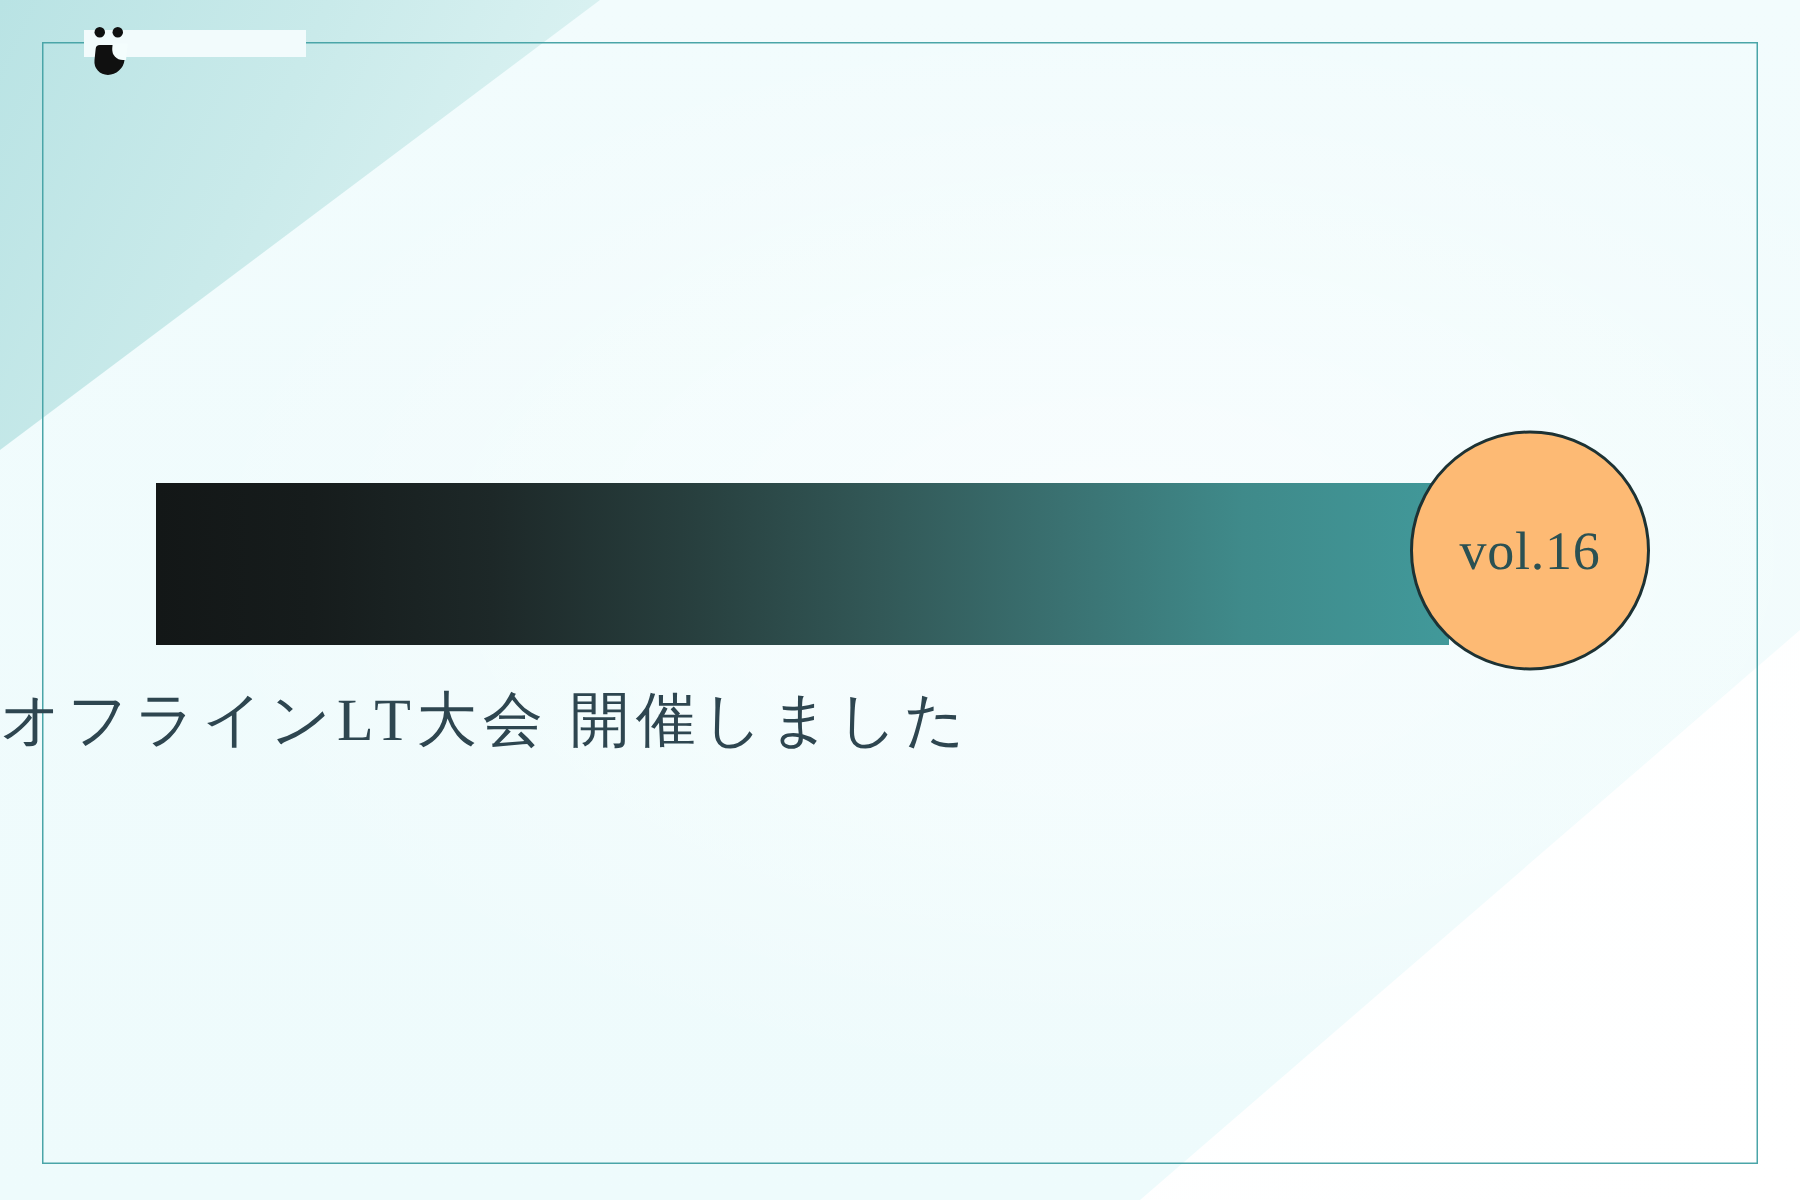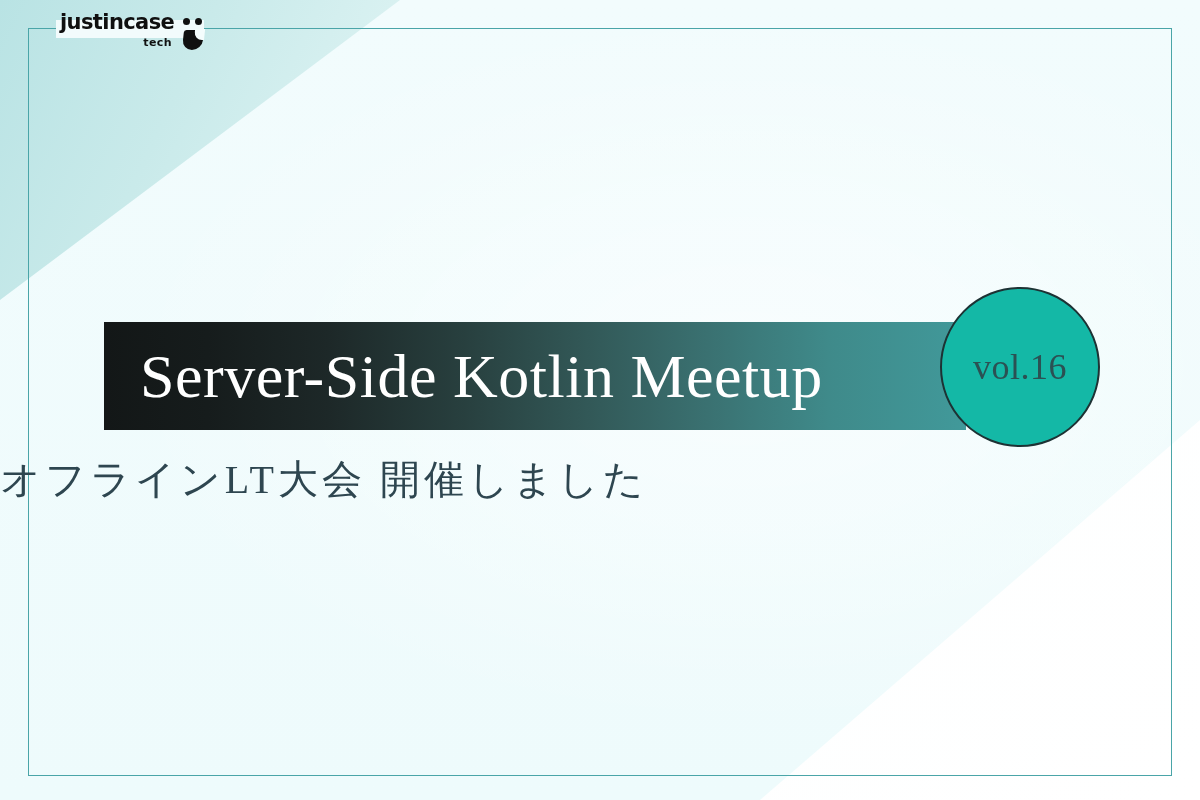--- a/index.html
+++ b/index.html
@@ -173,21 +173,21 @@
   }
 
   
   .vol-badge {
     position: absolute;
     left: 940px;
     top: 287px;
     width: 160px;
     height: 160px;
     border-radius: 50%;
-    background: #14b8a6;
+    background: #fdba74;
     border: 2px solid #1d3234;
     box-sizing: border-box;
     display: flex;
     align-items: center;
     justify-content: center;
   }
   .vol-badge-label {
     font-family: "Liberation Serif", "DejaVu Serif", serif;
     font-size: 36px;
     color: #2b5153;
@@ -214,33 +214,28 @@
 
   <div class="bg-base"></div>
   <div class="bg-wedge-upper"></div>
   <div class="bg-wedge-lower"></div>
   <div class="bg-sheen"></div>
 
   <div class="frame"></div>
   <div class="frame-gap"></div>
 
   <div class="logo">
-    <div class="logo-text-block">
-      <span class="logo-word">justincase</span>
-      <span class="logo-sub">tech</span>
-    </div>
     <div class="logo-mark">
       <span class="eye left"></span>
       <span class="eye right"></span>
       <span class="smile"></span>
     </div>
   </div>
 
   <div class="title-bar"></div>
-  <div class="title-text">Server-Side Kotlin Meetup</div>
 
   <div class="vol-badge">
     <span class="vol-badge-label">vol.16</span>
   </div>
 
   <div class="subtitle">オフラインLT大会 開催しました</div>
 
 </div>
 
 </body></html>

